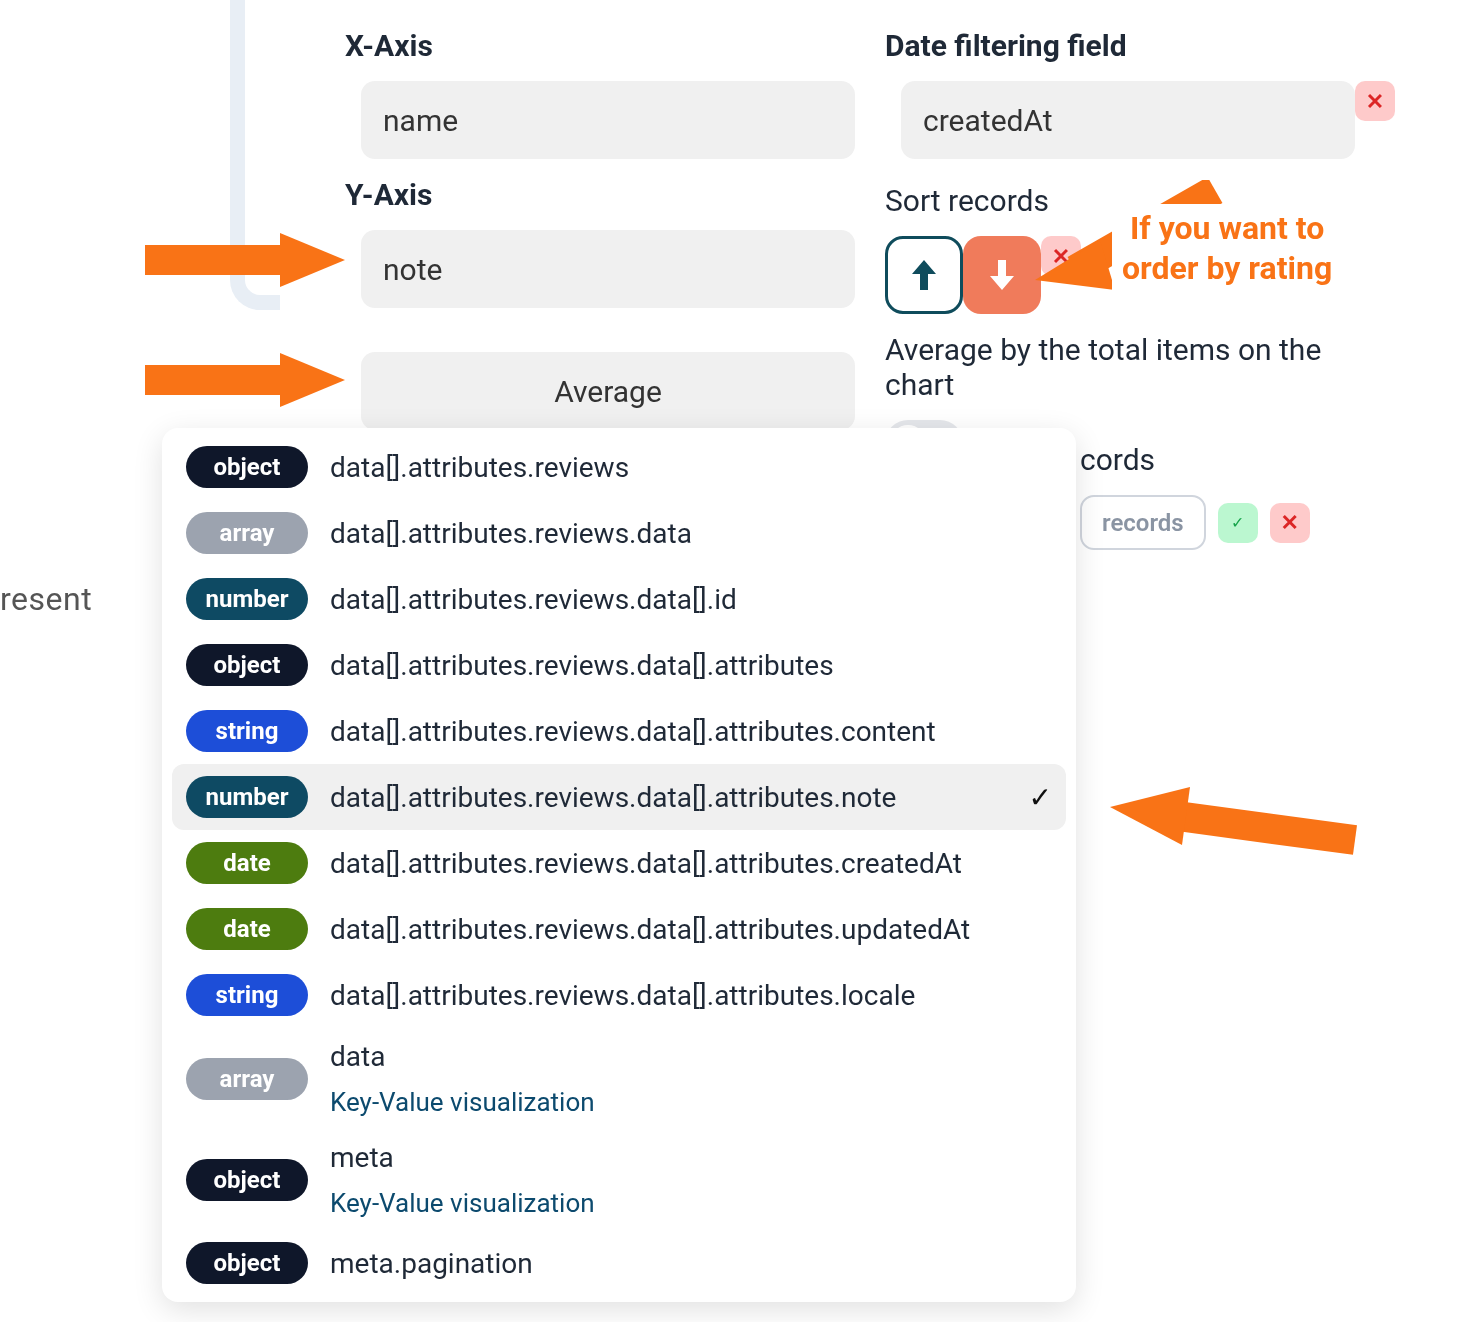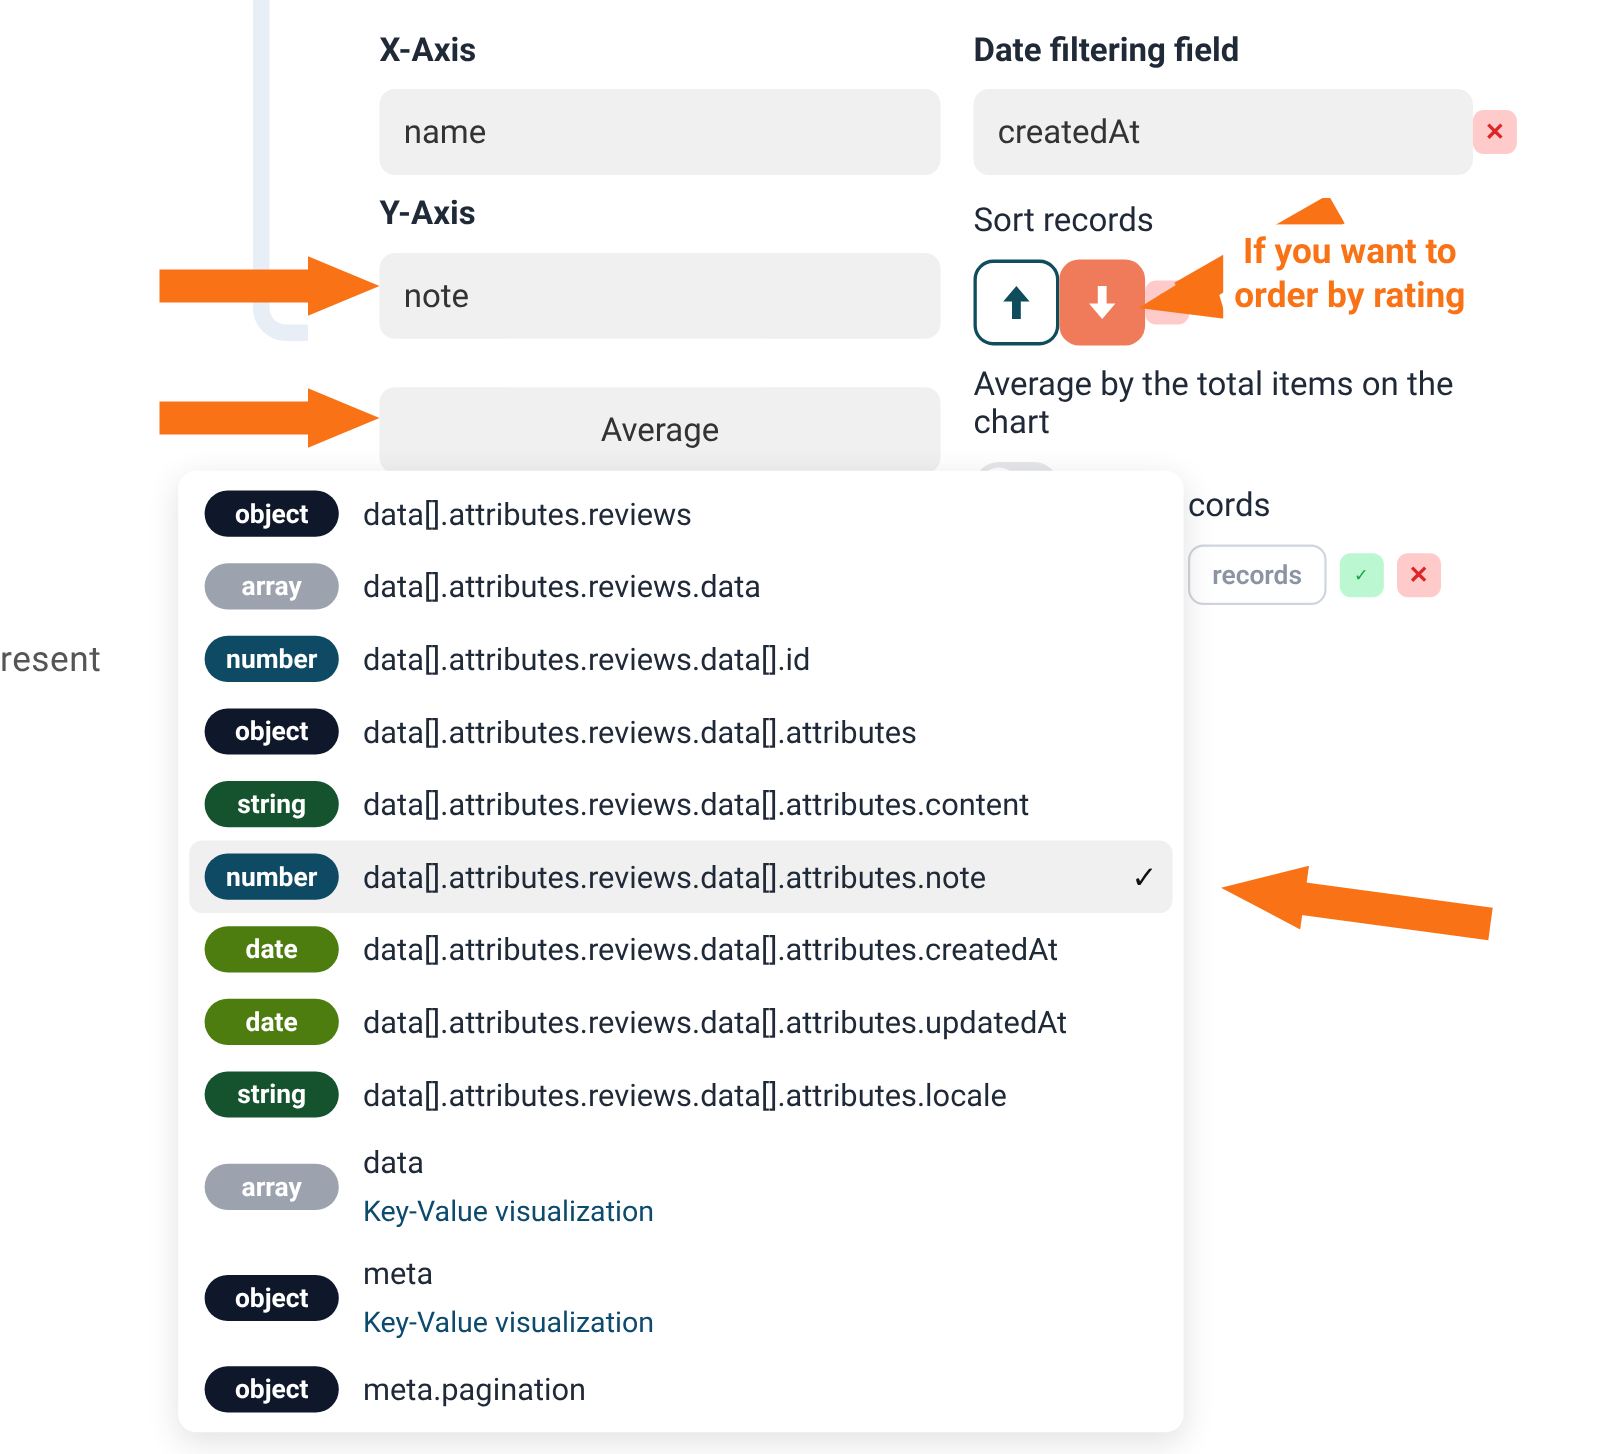--- a/index.html
+++ b/index.html
@@ -50,24 +50,25 @@
     }
     .input-pill {
       background: #f0f0f0;
       border-radius: 14px;
       height: 78px;
       display: flex;
       align-items: center;
       padding: 0 22px;
       font-size: 30px;
       color: #333;
+      margin-left: 16px;
     }
     .input-pill.centered { justify-content: center; }
 
-    .row { display: flex; align-items: center; }
+    .row { display: flex; }
 
     .deletebtn {
       width: 40px; height: 40px;
       background: #fecaca;
       border-radius: 10px;
       display: flex; align-items: center; justify-content: center;
       color: #dc2626;
       font-size: 22px;
       font-weight: 700;
     }
@@ -141,21 +142,21 @@
       min-width: 122px;
       height: 42px;
       border-radius: 21px;
       display: flex; align-items: center; justify-content: center;
       font-size: 24px; font-weight: 700; color: #fff;
       padding: 0 16px;
     }
     .type-object { background: #0f172a; }
     .type-array { background: #9ca3af; }
     .type-number { background: #0e4a63; }
-    .type-string { background: #14532d; }
+    .type-string { background: #1d4ed8; }
     .type-date { background: #4d7c0f; }
 
     .checkmark-icon { font-size: 28px; color: #111; }
 
     
     .arrow {
       position: absolute;
       pointer-events: none;
     }
     .annotation-text {

